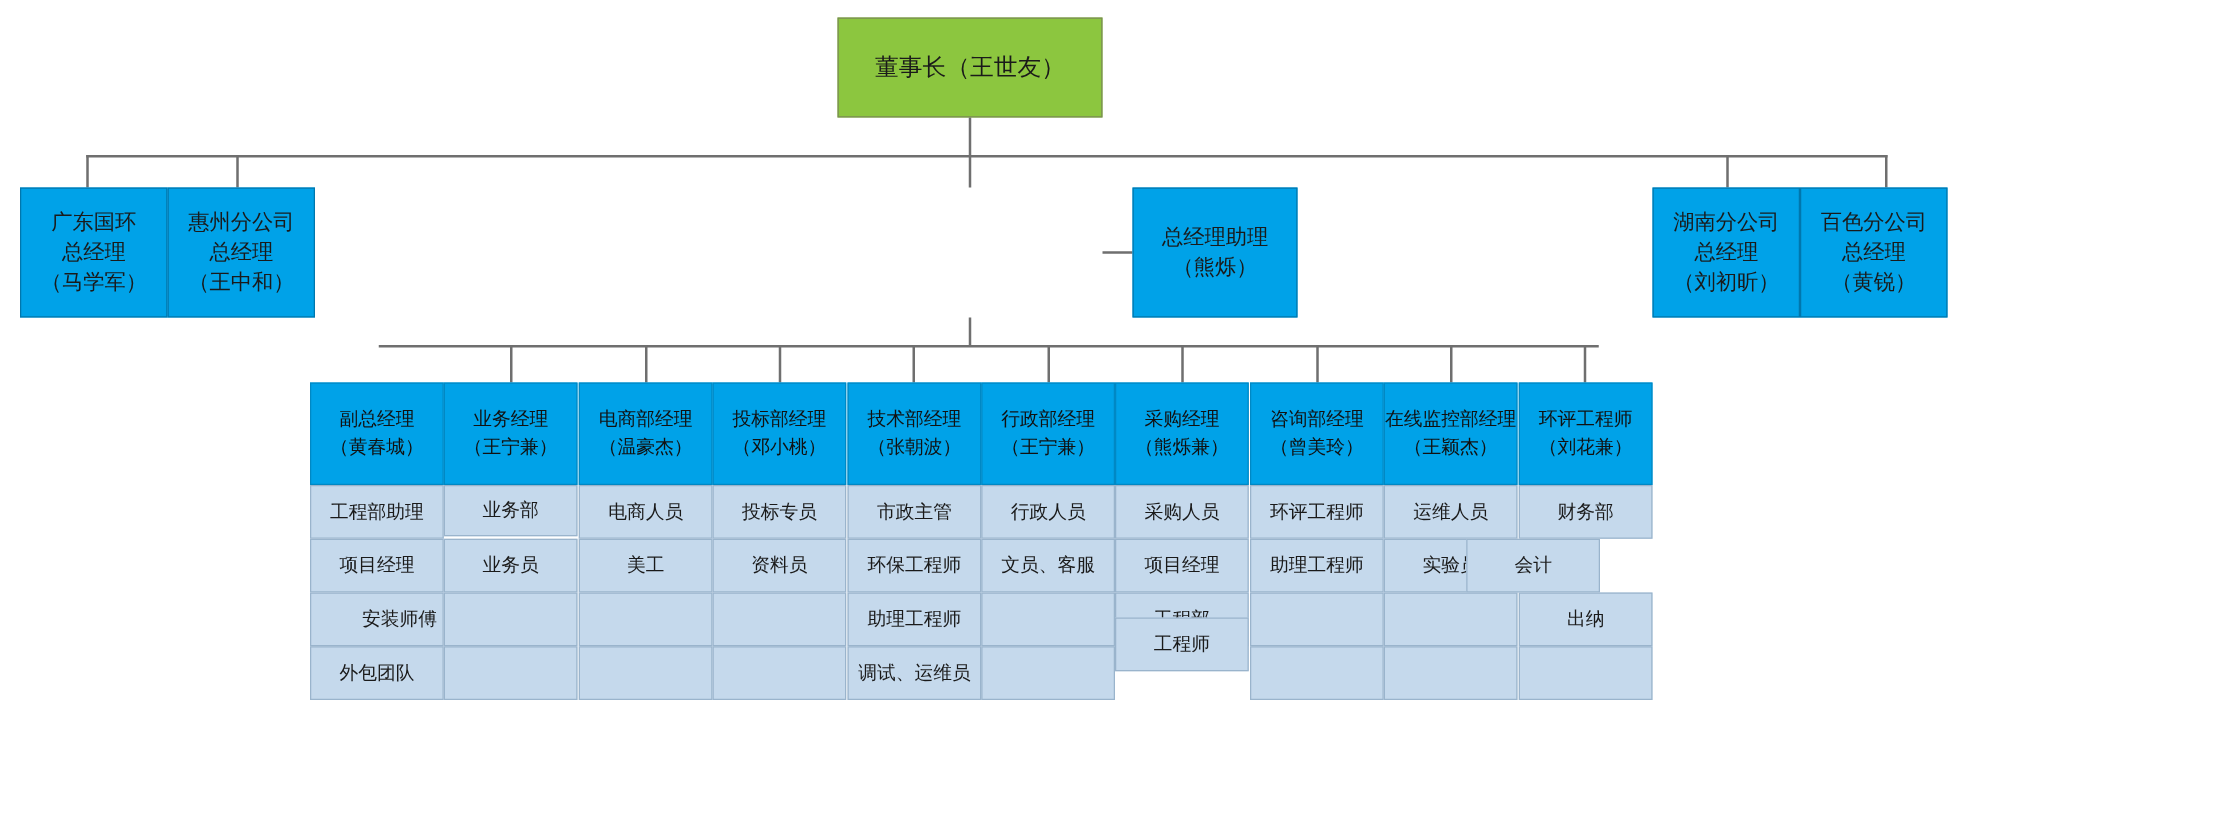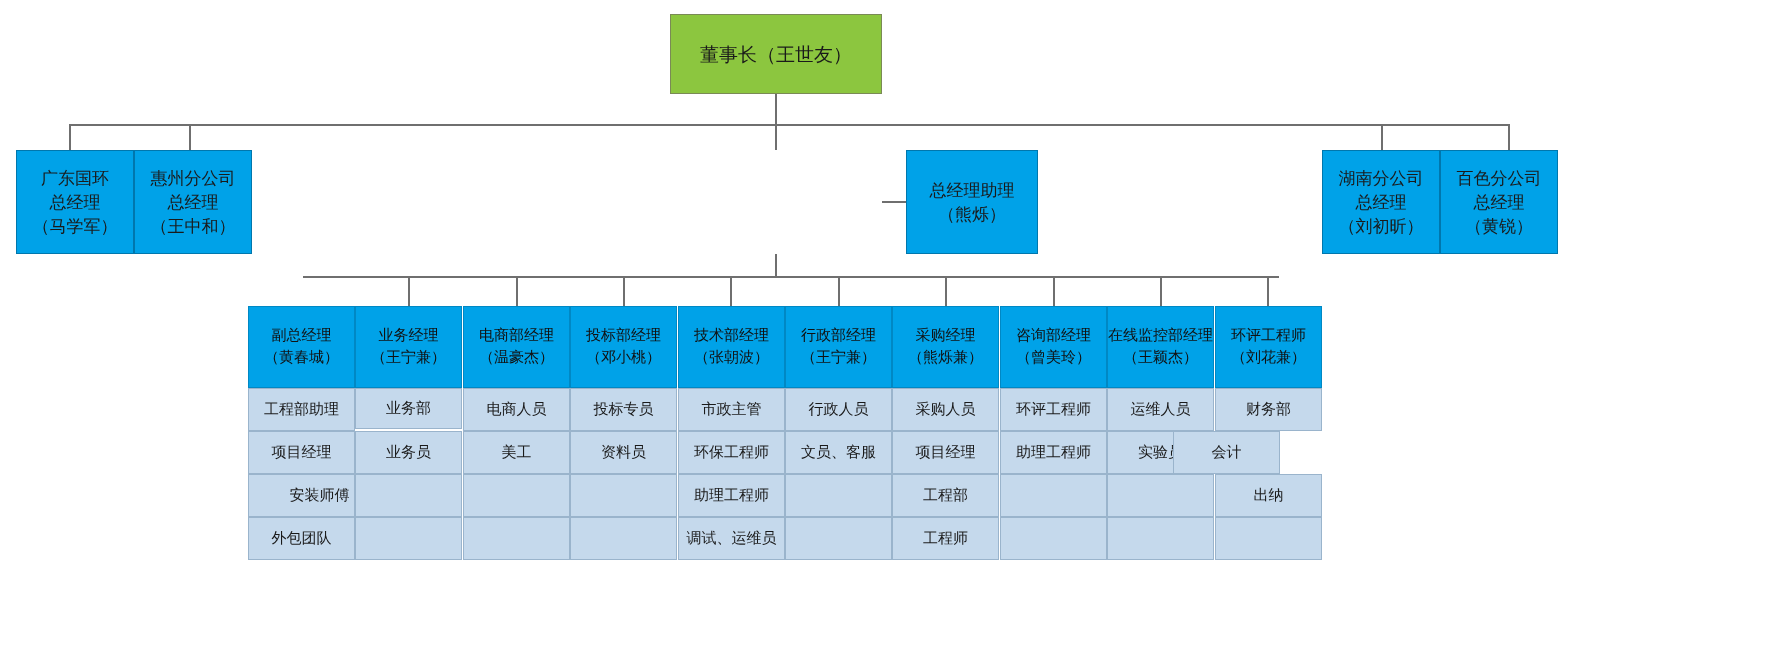--- a/index.html
+++ b/index.html
@@ -172,21 +172,21 @@
       <div class="cell" style="left: 678px; top: 431px; width: 107px; height: 43px;">环保工程师</div>
       <div class="cell" style="left: 678px; top: 474px; width: 107px; height: 43px;">助理工程师</div>
       <div class="cell" style="left: 678px; top: 517px; width: 107px; height: 43px;">调试、运维员</div>
       <div class="cell" style="left: 785px; top: 388px; width: 107px; height: 43px;">行政人员</div>
       <div class="cell" style="left: 785px; top: 431px; width: 107px; height: 43px;">文员、客服</div>
       <div class="cell" style="left: 785px; top: 474px; width: 107px; height: 43px;"></div>
       <div class="cell" style="left: 785px; top: 517px; width: 107px; height: 43px;"></div>
       <div class="cell" style="left: 892px; top: 388px; width: 107px; height: 43px;">采购人员</div>
       <div class="cell" style="left: 892px; top: 431px; width: 107px; height: 43px;">项目经理</div>
       <div class="cell" style="left: 892px; top: 474px; width: 107px; height: 43px;">工程部</div>
-      <div class="cell" style="left: 892px; top: 517px; width: 107px; height: 43px;">工程师</div>
+      <div class="cell" style="left: 892px; top: 494px; width: 107px; height: 43px;">工程师</div>
       <div class="cell" style="left: 1000px; top: 388px; width: 107px; height: 43px;">环评工程师</div>
       <div class="cell" style="left: 1000px; top: 431px; width: 107px; height: 43px;">助理工程师</div>
       <div class="cell" style="left: 1000px; top: 474px; width: 107px; height: 43px;"></div>
       <div class="cell" style="left: 1000px; top: 517px; width: 107px; height: 43px;"></div>
       <div class="cell" style="left: 1107px; top: 388px; width: 107px; height: 43px;">运维人员</div>
       <div class="cell" style="left: 1107px; top: 431px; width: 107px; height: 43px;">实验员</div>
       <div class="cell" style="left: 1107px; top: 474px; width: 107px; height: 43px;"></div>
       <div class="cell" style="left: 1107px; top: 517px; width: 107px; height: 43px;"></div>
       <div class="cell" style="left: 1215px; top: 388px; width: 107px; height: 43px;">财务部</div>
       <div class="cell" style="left: 1173px; top: 431px; width: 107px; height: 43px;">会计</div>

